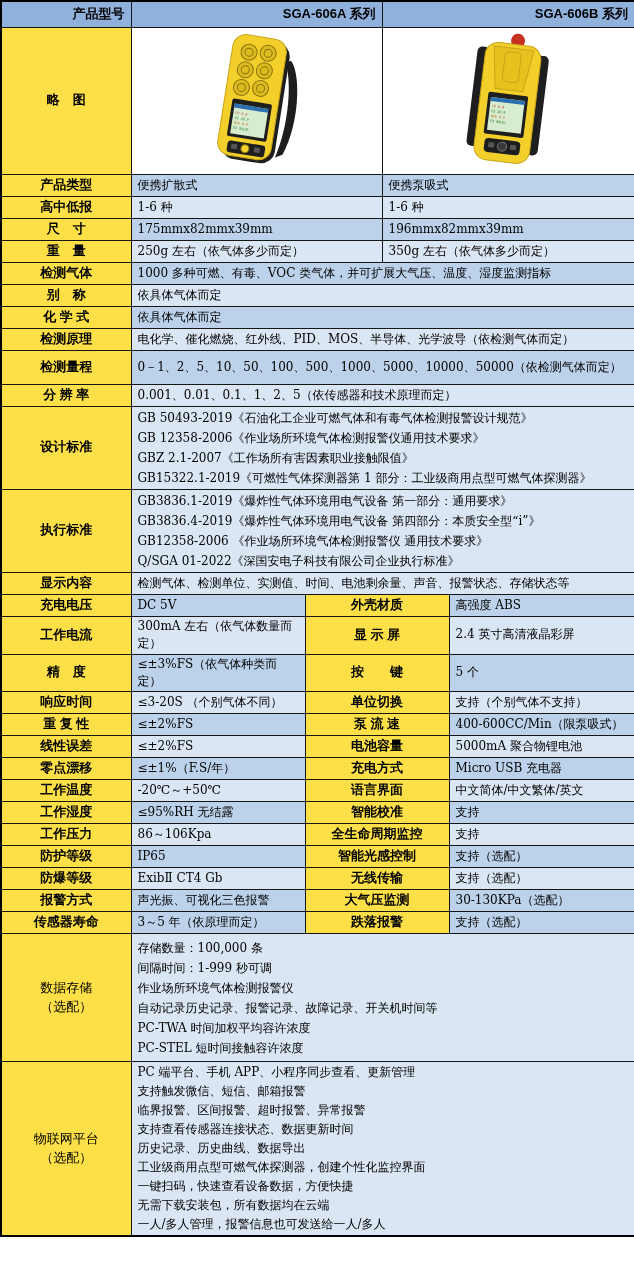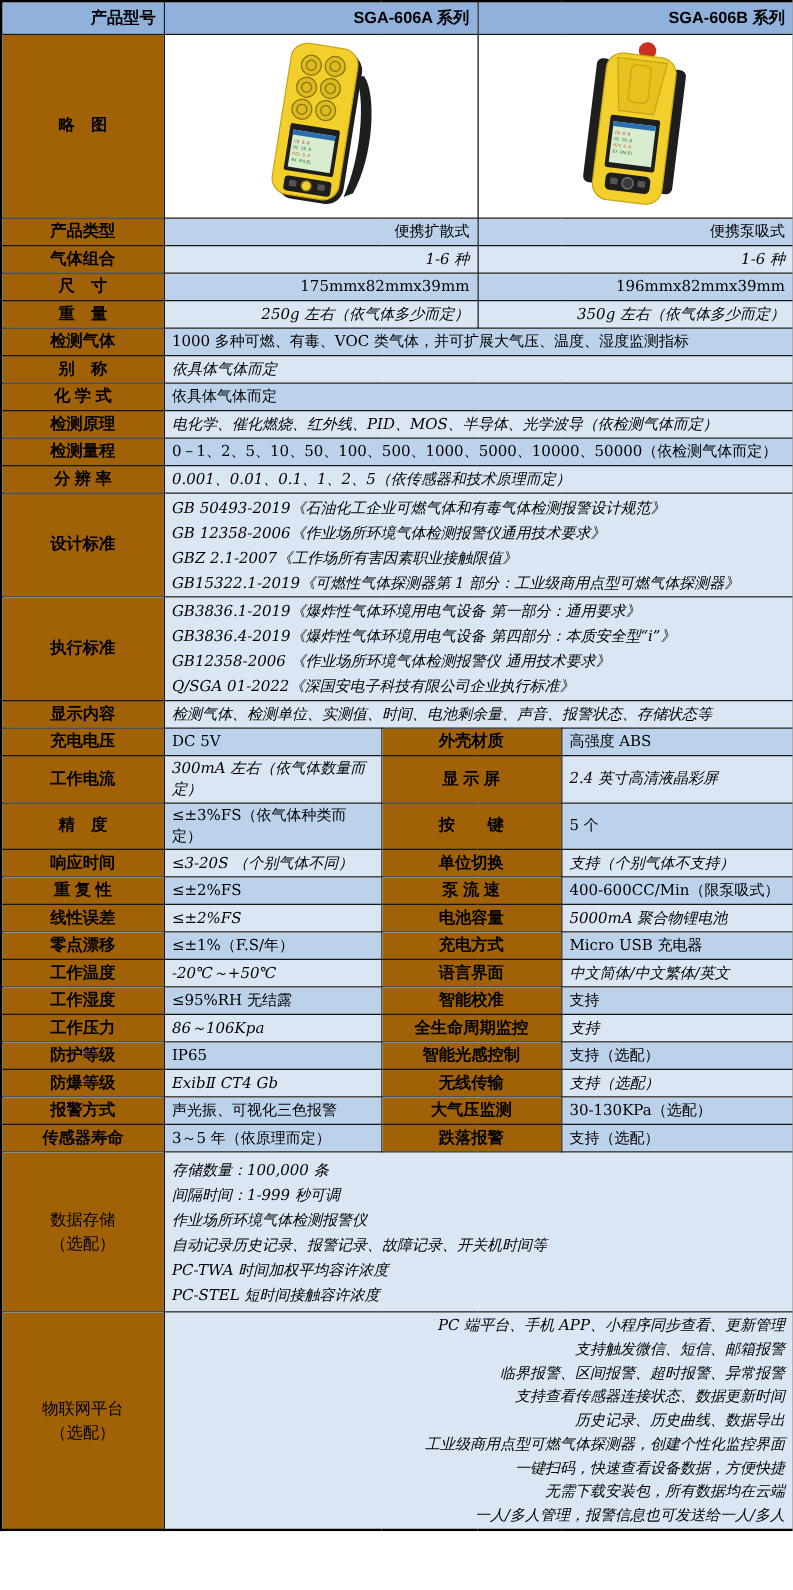--- a/index.html
+++ b/index.html
@@ -1,29 +1,29 @@
 <!DOCTYPE html>
 <html><head>
 <meta charset="utf-8">
 <style>
   html,body{margin:0;padding:0;background:#fff;}
   body{width:634px;font-family:"Liberation Sans","DejaVu Sans",sans-serif;color:#000;}
   table{width:634px;border-collapse:collapse;table-layout:fixed;border:2px solid #000;}
   td{border:1px solid #161616;padding:1px 6px;font-size:12px;line-height:1.45;overflow:hidden;
      font-family:"DejaVu Serif","Liberation Serif",serif;}
-  .lbl{background:#a16207;font-weight:bold;text-align:center;font-size:13px;padding:1px 2px;
+  .lbl{background:#fde047;font-weight:bold;text-align:center;font-size:13px;padding:1px 2px;
        font-family:"Liberation Sans","DejaVu Sans",sans-serif;}
   .hdr{background:#8FB1DB;font-weight:bold;text-align:right;font-size:13px;
        font-family:"Liberation Sans","DejaVu Sans",sans-serif;}
   .m{background:#BCD2EA;}
-  .l{background:#DBE6F4;font-style:italic;}
+  .l{background:#DBE6F4;}
   .w{background:#FFFFFF;}
-  .c{text-align:right;margin-top:20px;}
+  .c{text-align:left;margin-top:20px;}
   .lines div{line-height:20px;white-space:nowrap;}
-  .lines19 div{line-height:19px;white-space:nowrap;text-align:right;}
+  .lines19 div{line-height:19px;white-space:nowrap;}
   .sub{font-weight:normal;}
   .imgcell{text-align:center;vertical-align:middle;padding:0;}
 </style>
 </head>
 <body>
 
 <table>
   <colgroup>
     <col style="width:130px">
       <col style="width:174px">
@@ -106,21 +106,21 @@
       </svg>
     </td>
   </tr>
 
   <tr style="height:22px">
     <td class="lbl">产品类型</td>
     <td class="m c" colspan="2">便携扩散式</td>
     <td class="m c" colspan="2">便携泵吸式</td>
   </tr>
   <tr style="height:22px">
-    <td class="lbl">气体组合</td>
+    <td class="lbl">高中低报</td>
     <td class="l c" colspan="2">1-6 种</td>
     <td class="l c" colspan="2">1-6 种</td>
   </tr>
   <tr style="height:22px">
     <td class="lbl">尺　寸</td>
     <td class="m c" colspan="2">175mmx82mmx39mm</td>
     <td class="m c" colspan="2">196mmx82mmx39mm</td>
   </tr>
   <tr style="height:22px">
     <td class="lbl">重　量</td>
@@ -137,21 +137,21 @@
     <td class="l" colspan="4">依具体气体而定</td>
   </tr>
   <tr style="height:22px">
     <td class="lbl">化 学 式</td>
     <td class="m" colspan="4">依具体气体而定</td>
   </tr>
   <tr style="height:22px">
     <td class="lbl">检测原理</td>
     <td class="l" colspan="4">电化学、催化燃烧、红外线、PID、MOS、半导体、光学波导（依检测气体而定）</td>
   </tr>
-  <tr style="height:22px">
+  <tr style="height:34px">
     <td class="lbl">检测量程</td>
     <td class="m" colspan="4">0－1、2、5、10、50、100、500、1000、5000、10000、50000（依检测气体而定）</td>
   </tr>
   <tr style="height:22px">
     <td class="lbl">分 辨 率</td>
     <td class="l" colspan="4">0.001、0.01、0.1、1、2、5（依传感器和技术原理而定）</td>
   </tr>
 
   <tr style="height:80px">
     <td class="lbl">设计标准</td>

